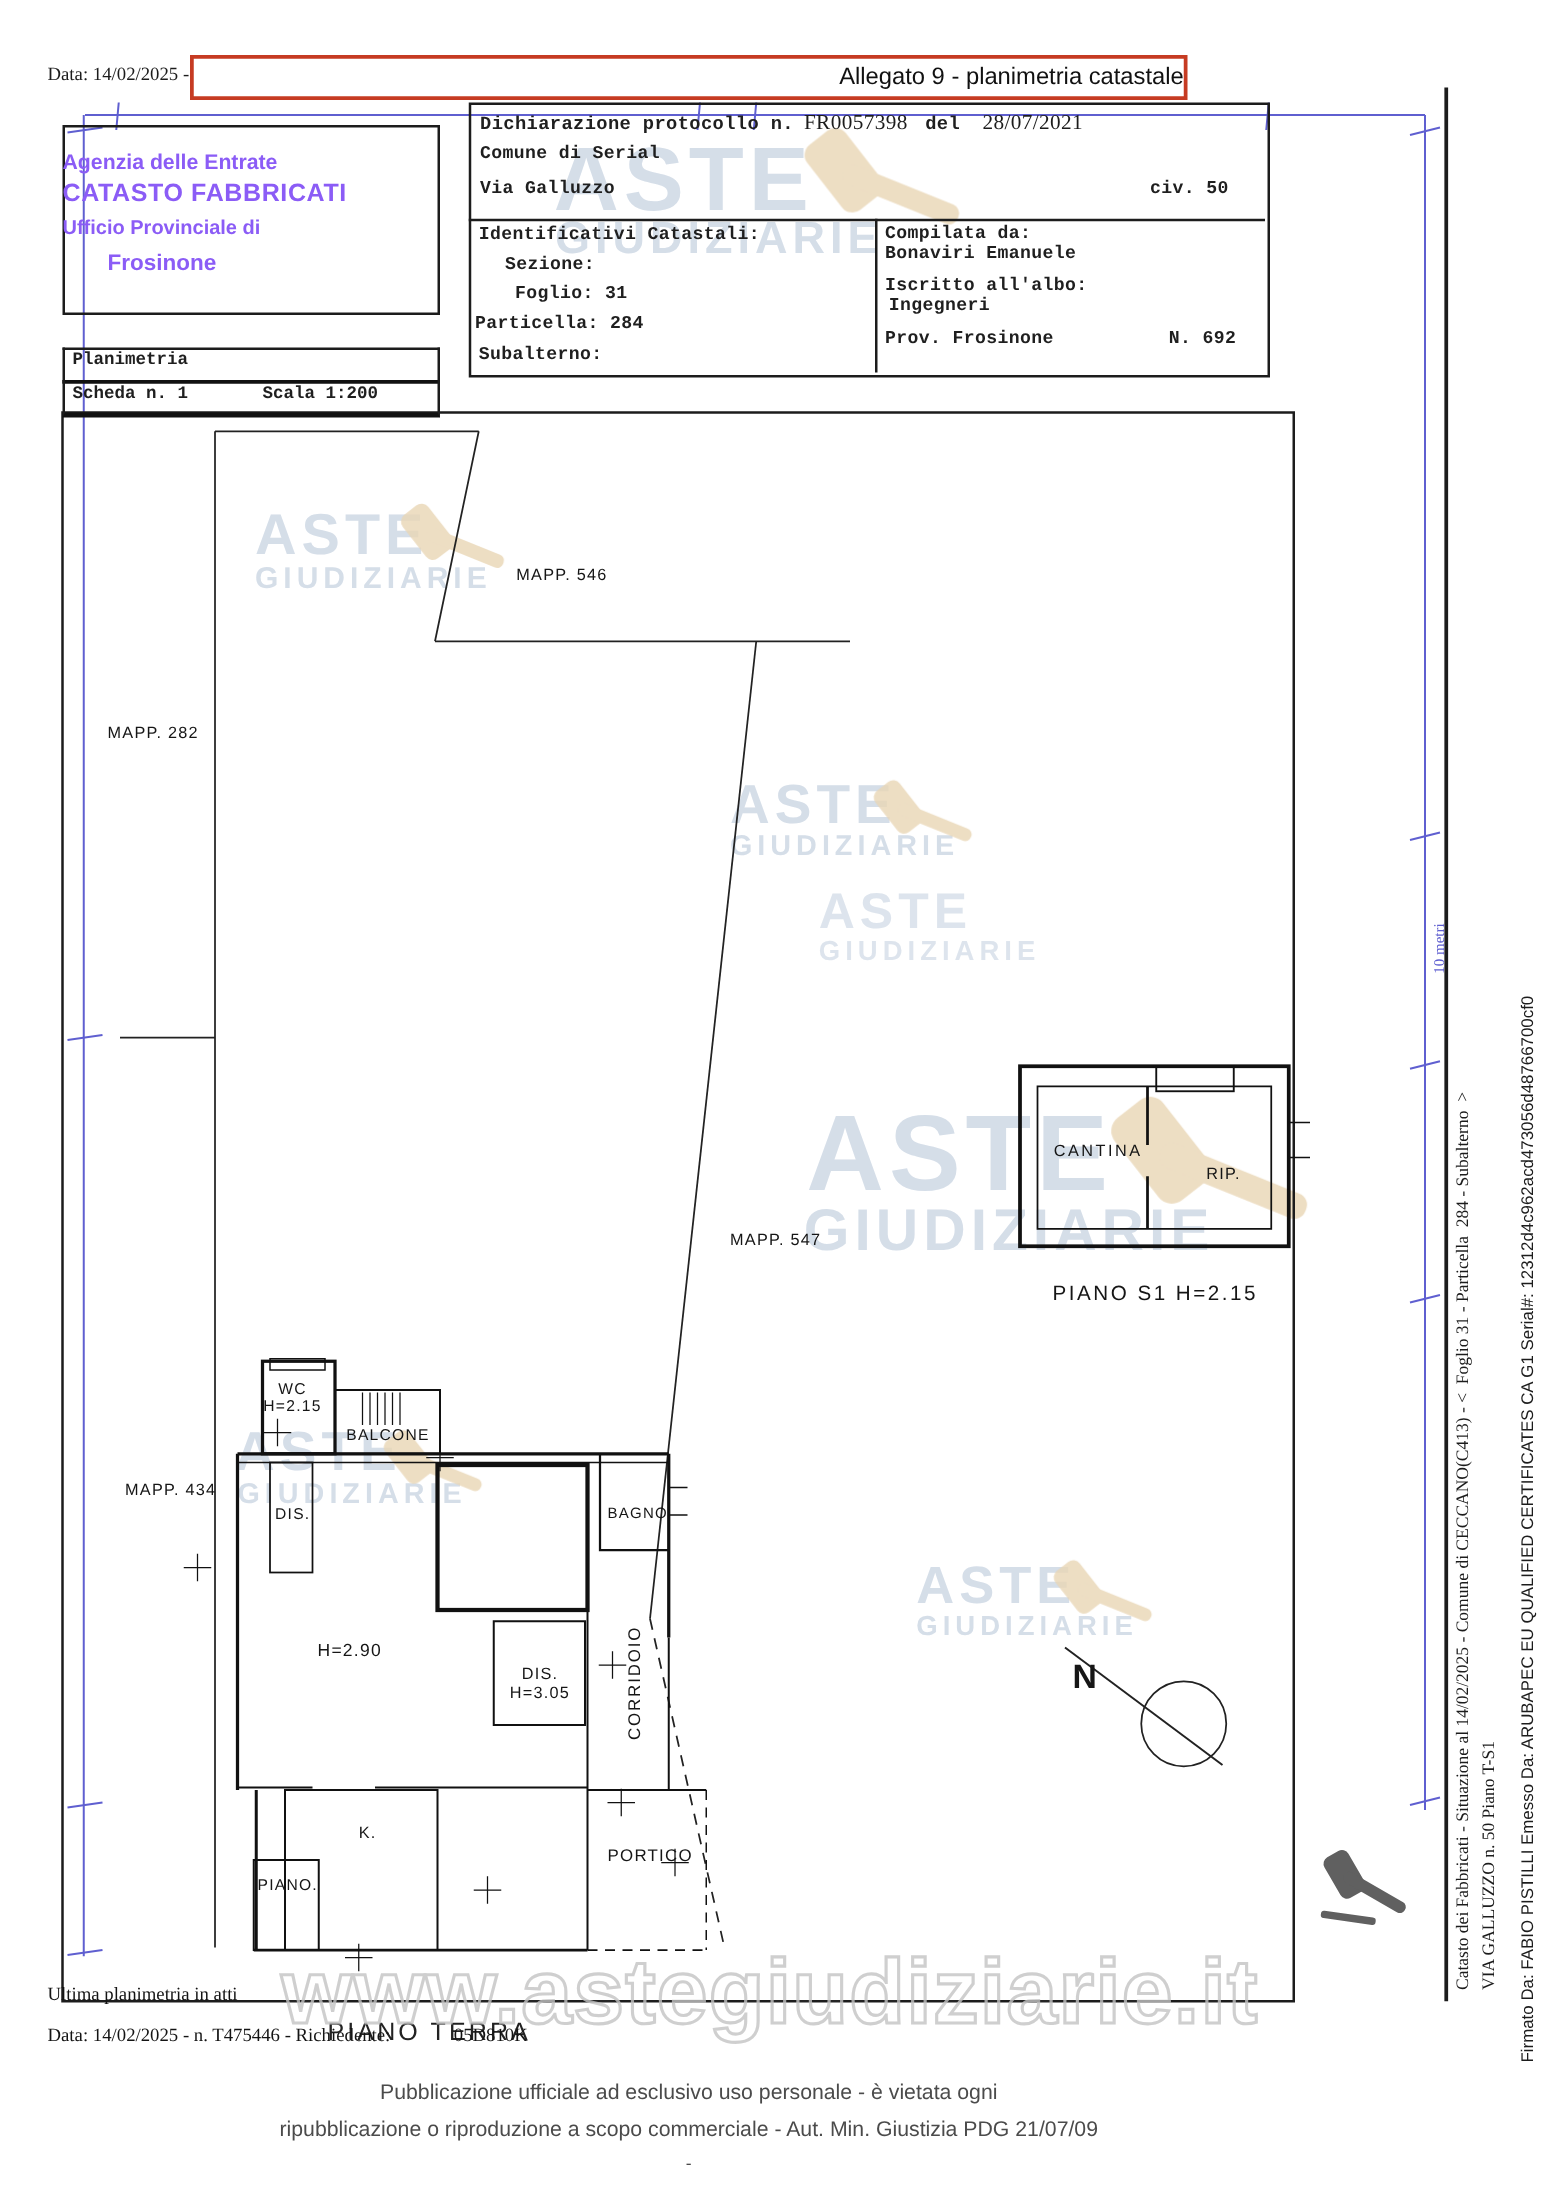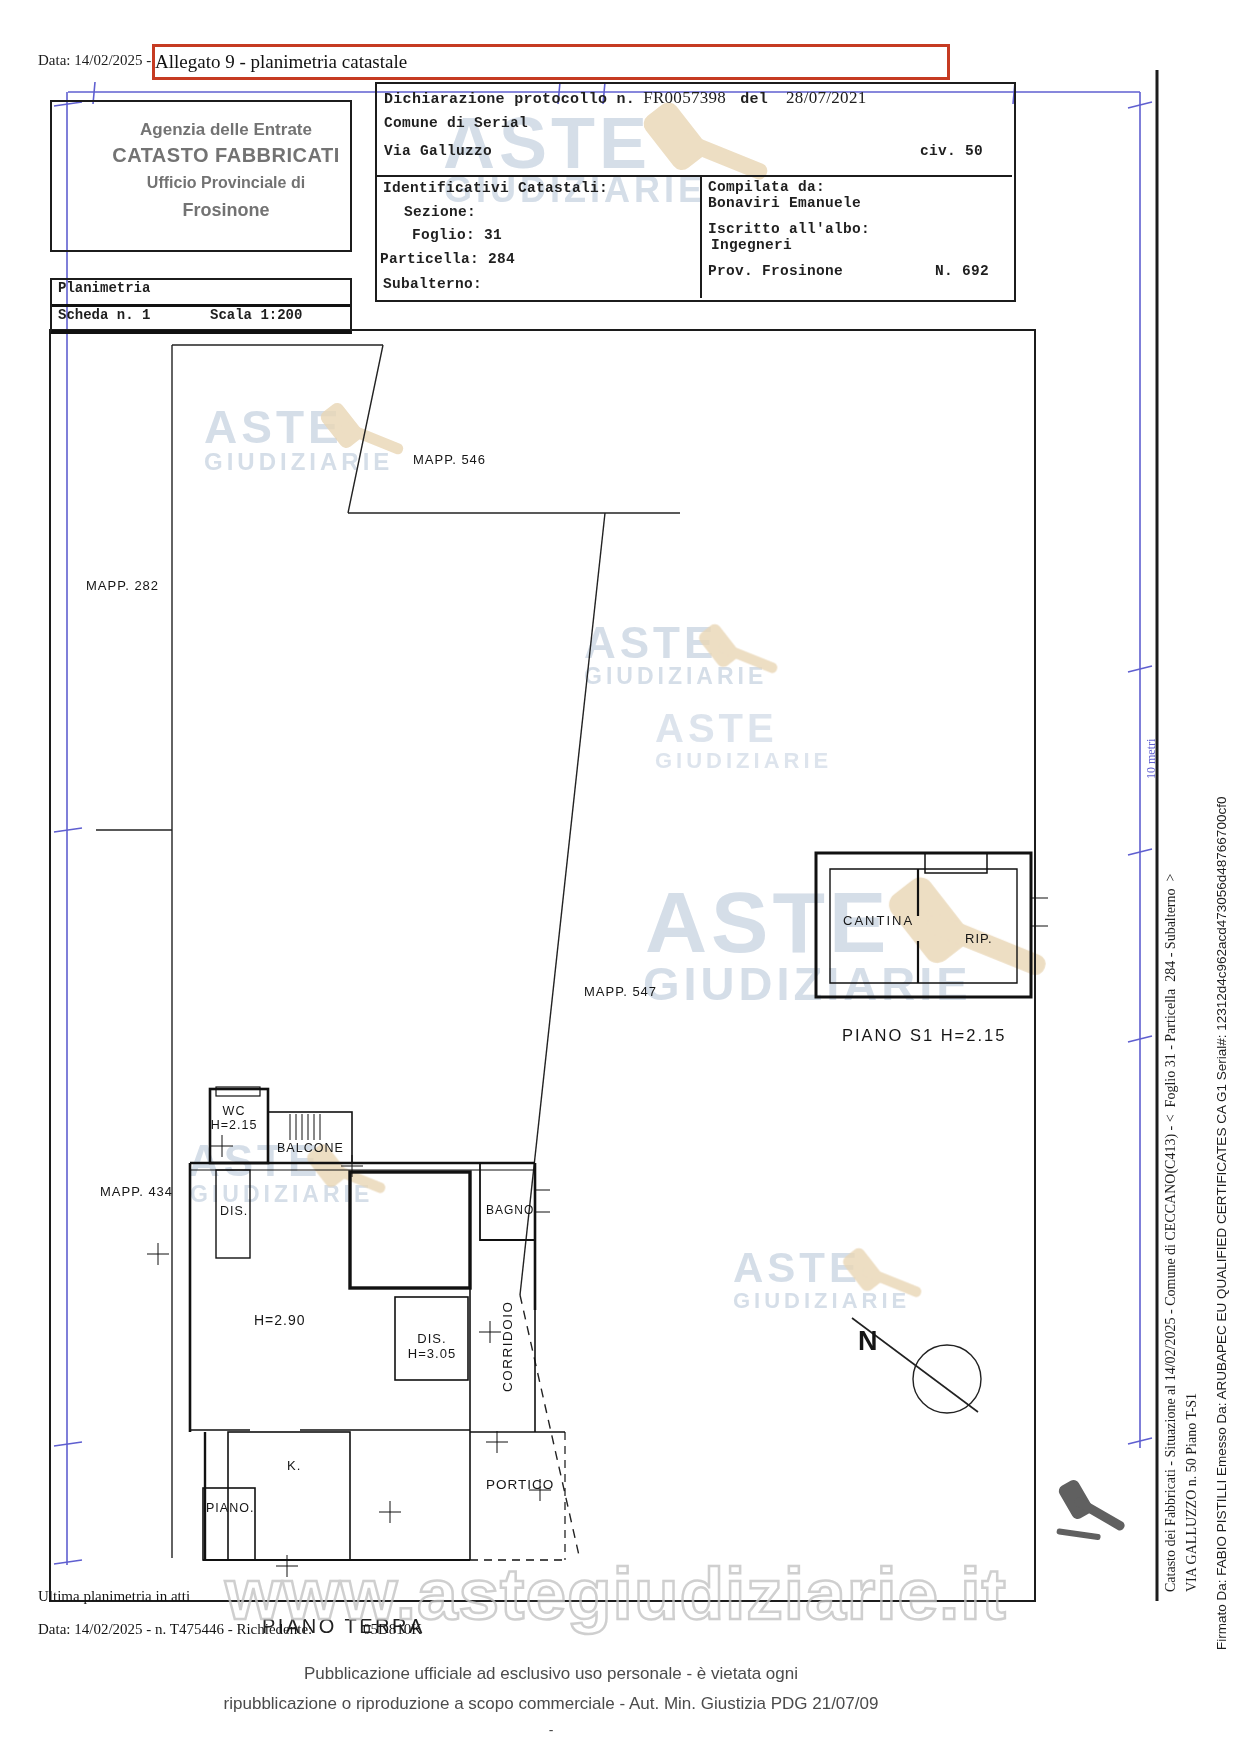--- a/index.html
+++ b/index.html
@@ -4,25 +4,25 @@
 <style>
   html,body{margin:0;padding:0;background:#e8e8e8;}
   #page{position:relative;width:1241px;height:1754px;background:#ffffff;overflow:hidden;
         font-family:"Liberation Sans",sans-serif;color:#1c1c1c;}
   .abs{position:absolute;}
   svg{position:absolute;left:0;top:0;}
   
   .serif{font-family:"Liberation Serif",serif;}
   .mono{font-family:"Liberation Mono","DejaVu Sans Mono",monospace;font-weight:bold;color:#1f1f1f;}
   #allegato-box{left:152px;top:44px;width:792px;height:30px;border:3px solid #c63b22;
-       display:flex;align-items:center;justify-content:flex-start;font-size:19px;color:#111;z-index:6;background:transparent;font-family:Liberation Serif, serif;}
+       display:flex;align-items:center;justify-content:flex-end;font-size:19px;color:#111;z-index:6;background:transparent;}
   #date-prefix{left:38px;top:52px;font-size:15px;z-index:6;}
   .hbox{border:2px solid #1c1c1c;background:transparent;z-index:3;}
   #agency-box{left:50px;top:100px;width:298px;height:148px;}
-  .agline{left:50px;width:298px;text-align:center;z-index:4;font-weight:bold;color:#737373;margin-left:27px;}
+  .agline{left:50px;width:298px;z-index:4;font-weight:bold;color:#8b5cf6;}
   #plan-row{left:50px;top:278px;width:298px;height:24px;border:2px solid #1c1c1c;border-bottom:3px solid #111;}
   #scheda-row{left:50px;top:304px;width:298px;height:26px;border-left:2px solid #1c1c1c;border-right:2px solid #1c1c1c;border-bottom:4px solid #111;}
   #info-table{left:375px;top:82px;width:637px;height:216px;border:2.5px solid #1c1c1c;}
   #info-hdiv{left:375px;top:175px;width:637px;height:0;border-top:2.5px solid #1c1c1c;z-index:3;}
   #info-vdiv{left:700px;top:175px;width:0;height:123px;border-left:2.5px solid #1c1c1c;z-index:3;}
   .cell{z-index:4;font-size:14.5px;letter-spacing:.3px;white-space:pre;}
   
   .lbl{z-index:4;font-size:13px;color:#161616;letter-spacing:1px;white-space:pre;}
   .rot{transform:rotate(-90deg);transform-origin:0 0;}
   
@@ -161,21 +161,21 @@
 
   <div class="abs serif" id="date-prefix">Data: 14/02/2025 -</div>
   <div class="abs" id="allegato-box">
     <span>Allegato 9 - planimetria catastale</span>
   </div>
 
   <div class="abs hbox" id="agency-box"></div>
   <div class="abs agline" style="top:120px;font-size:17px;">Agenzia delle Entrate</div>
   <div class="abs agline" style="top:144px;font-size:20px;letter-spacing:.5px;">CATASTO FABBRICATI</div>
   <div class="abs agline" style="top:174px;font-size:16px;">Ufficio Provinciale di</div>
-  <div class="abs agline" style="top:200px;font-size:18px;font-weight:600;">Frosinone</div>
+  <div class="abs agline" style="top:200px;font-size:18px;font-weight:600;padding-left:36px;">Frosinone</div>
 
   <div class="abs" id="plan-row" style="z-index:3;"></div>
   <div class="abs mono" style="left:58px;top:280px;font-size:14px;z-index:4;">Planimetria</div>
   <div class="abs" id="scheda-row" style="z-index:3;"></div>
   <div class="abs mono" style="left:58px;top:307px;font-size:14px;z-index:4;font-family:Liberation Mono, monospace;">Scheda n. 1</div>
   <div class="abs mono" style="left:210px;top:307px;font-size:14px;z-index:4;">Scala 1:200</div>
 
   <div class="abs hbox" id="info-table"></div>
   <div class="abs" id="info-hdiv"></div>
   <div class="abs" id="info-vdiv"></div>

